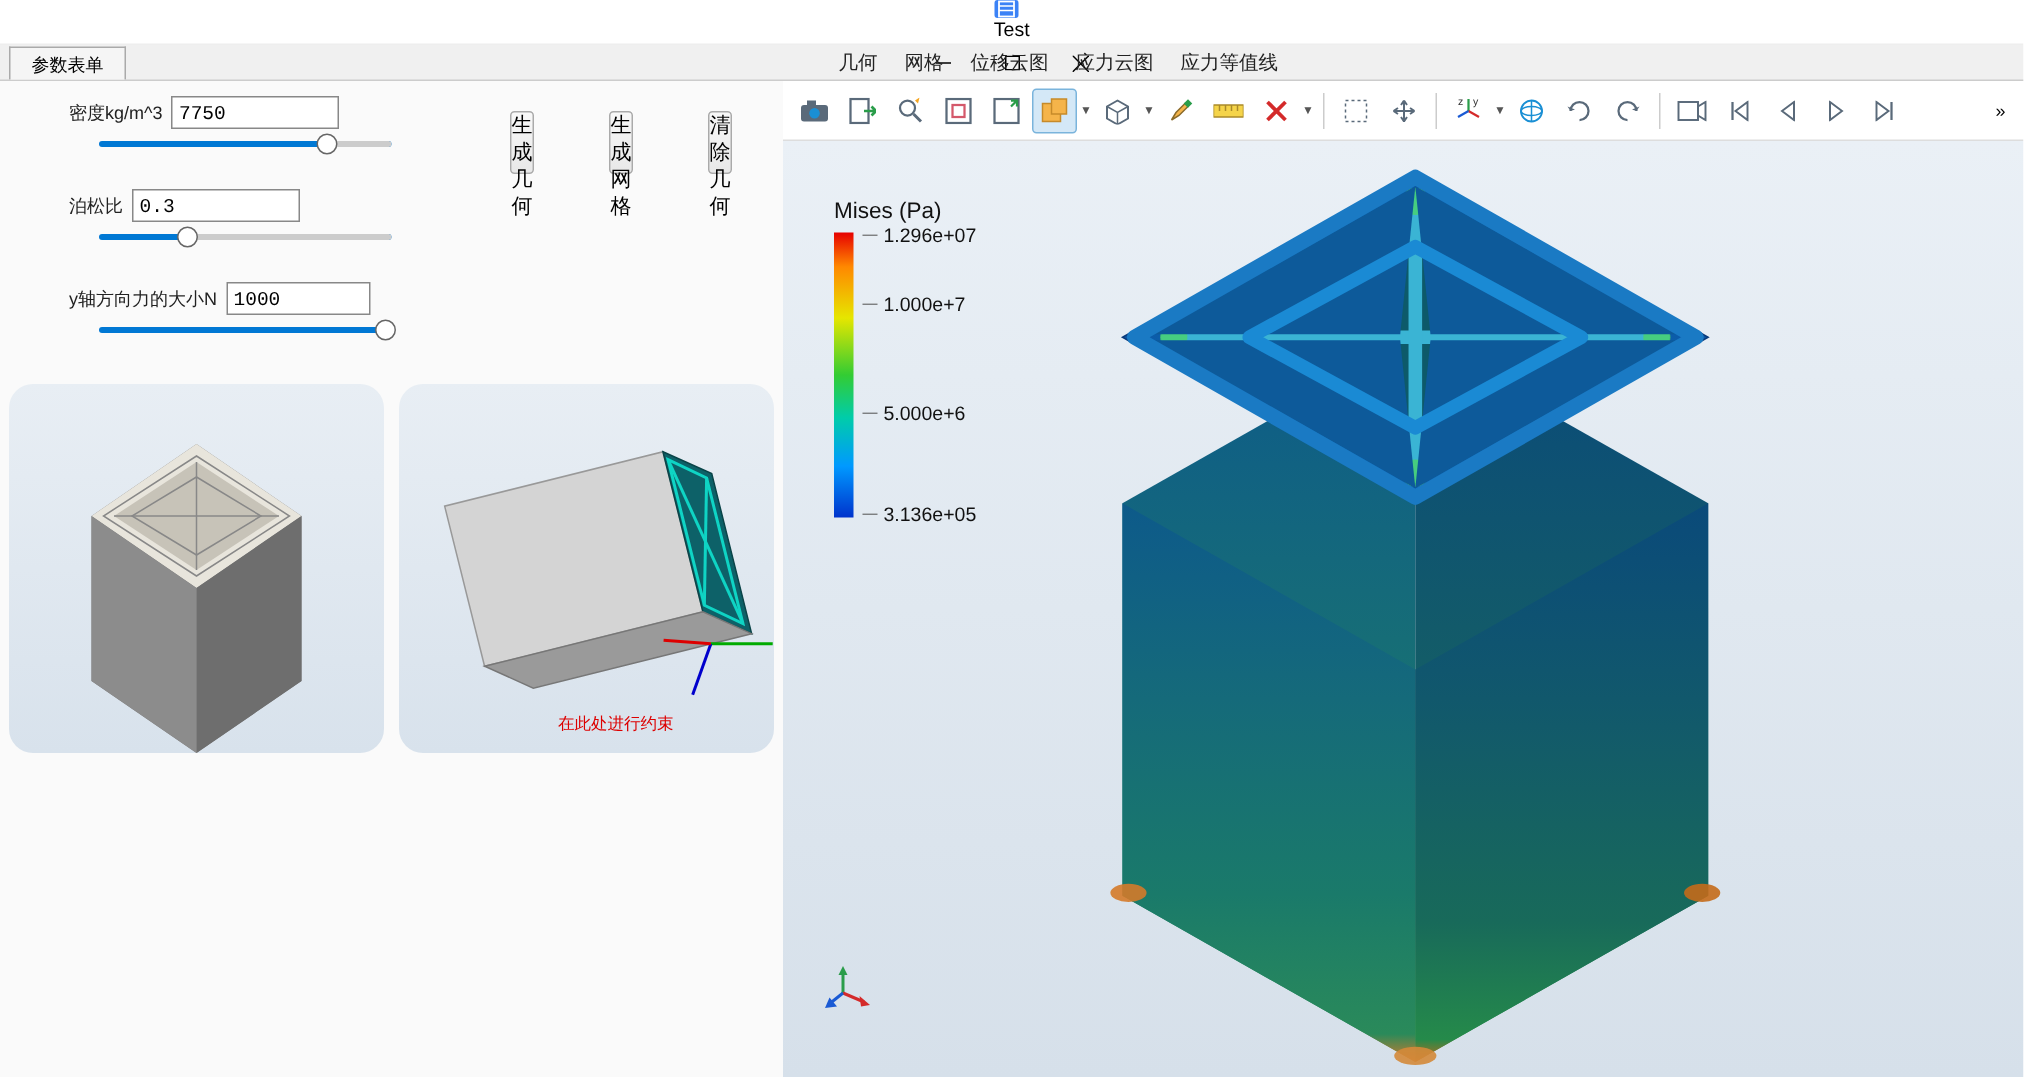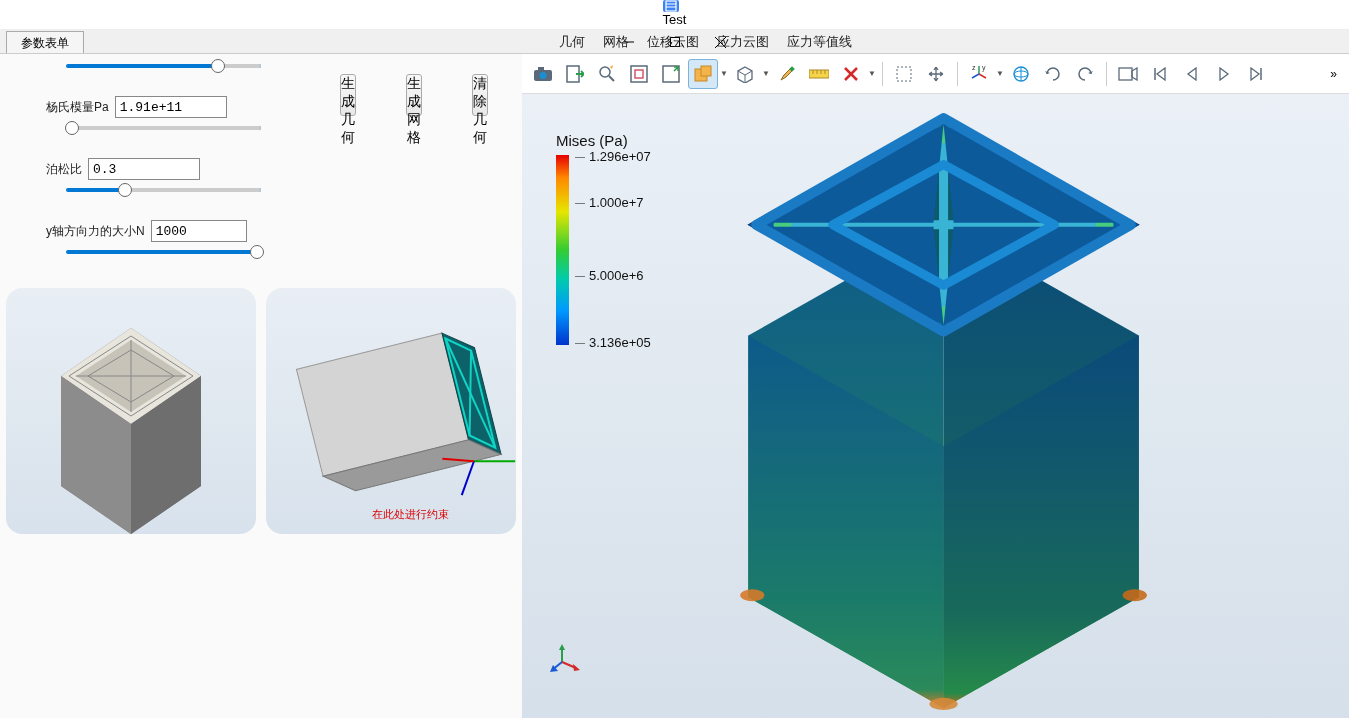--- a/index.html
+++ b/index.html
@@ -102,36 +102,30 @@
   </div>
 </div>
 
 <div class="main">
 
   <div class="left-panel">
     <div class="params-area">
       <div class="params-col">
 
         <div class="param-row">
+          <div class="param-label-input">
+            <span class="param-label">密度kg/m^3</span>
+            <input class="param-input" value="7750" style="">
+          </div>
           <div class="slider">
               <div class="track-right" style="width:22%"></div>
               <div class="thumb" style="left:78%"></div>
             </div>
         </div>
 
-        <div class="param-row">
-          <div class="param-label-input">
-            <span class="param-label">杨氏模量Pa</span>
-            <input class="param-input" value="1.91e+11" style="">
-          </div>
-          <div class="slider">
-              <div class="track-right" style="width:97%"></div>
-              <div class="thumb" style="left:3%"></div>
-            </div>
-        </div>
 
         <div class="param-row">
           <div class="param-label-input">
             <span class="param-label">泊松比</span>
             <input class="param-input" value="0.3" style="">
           </div>
           <div class="slider">
               <div class="track-right" style="width:70%"></div>
               <div class="thumb" style="left:30%"></div>
             </div>

